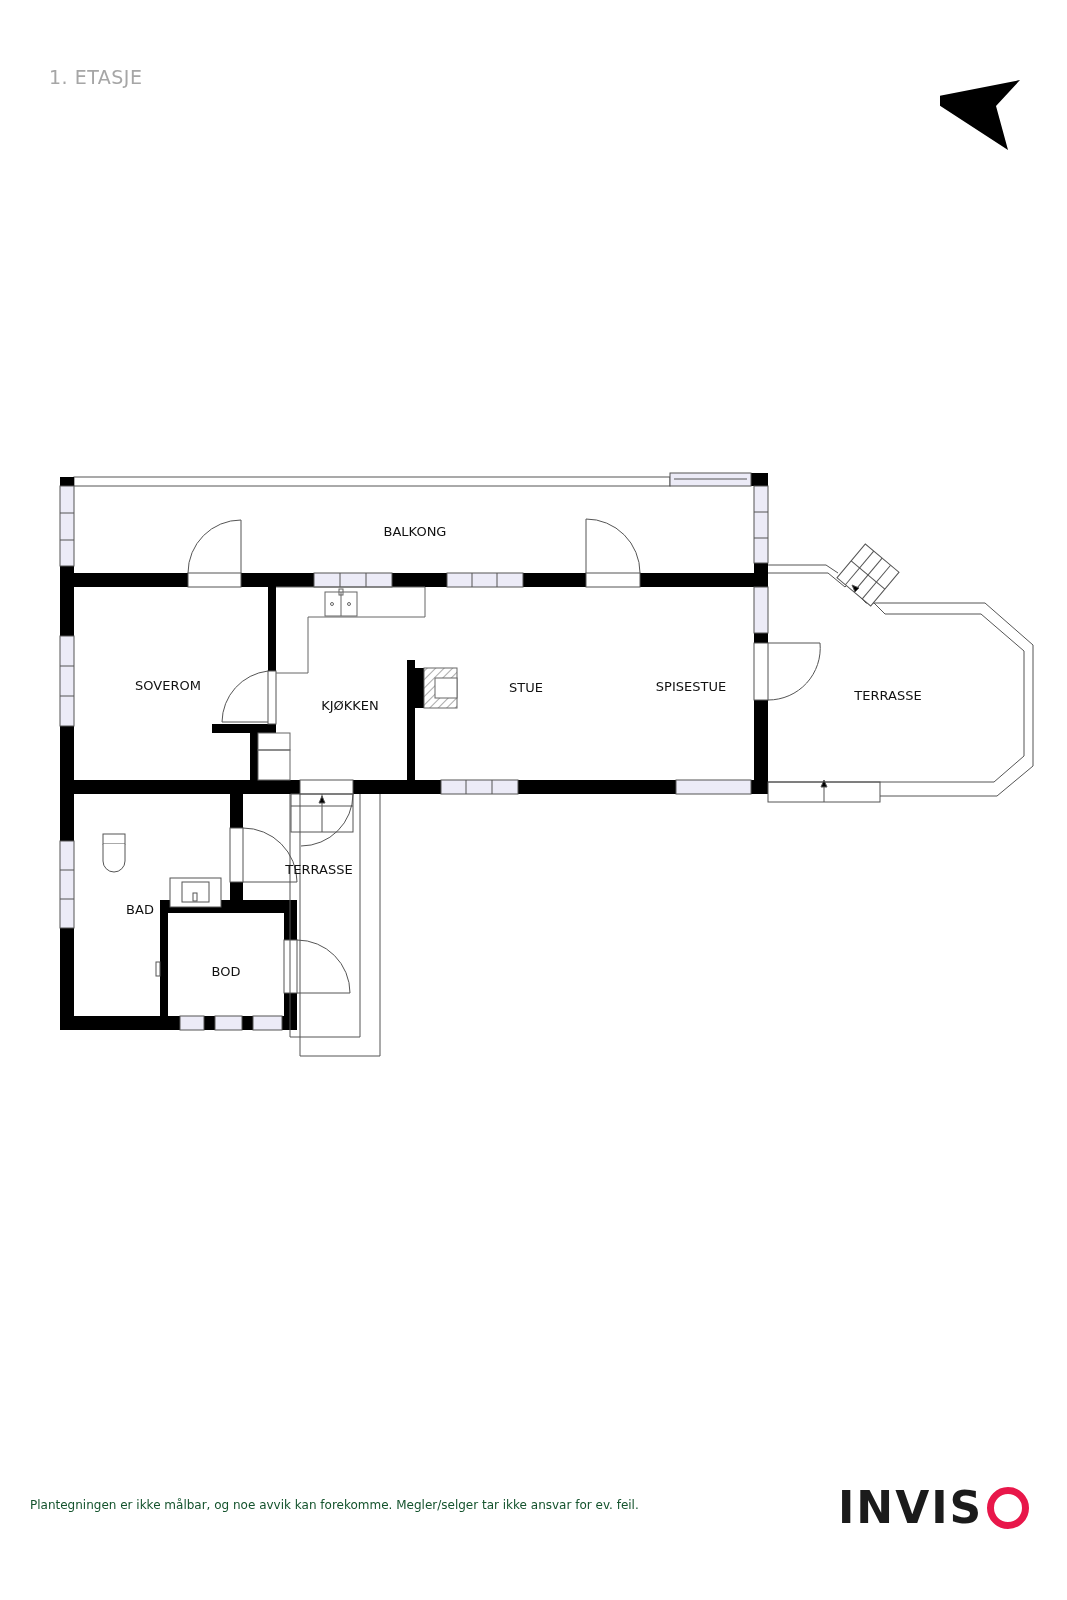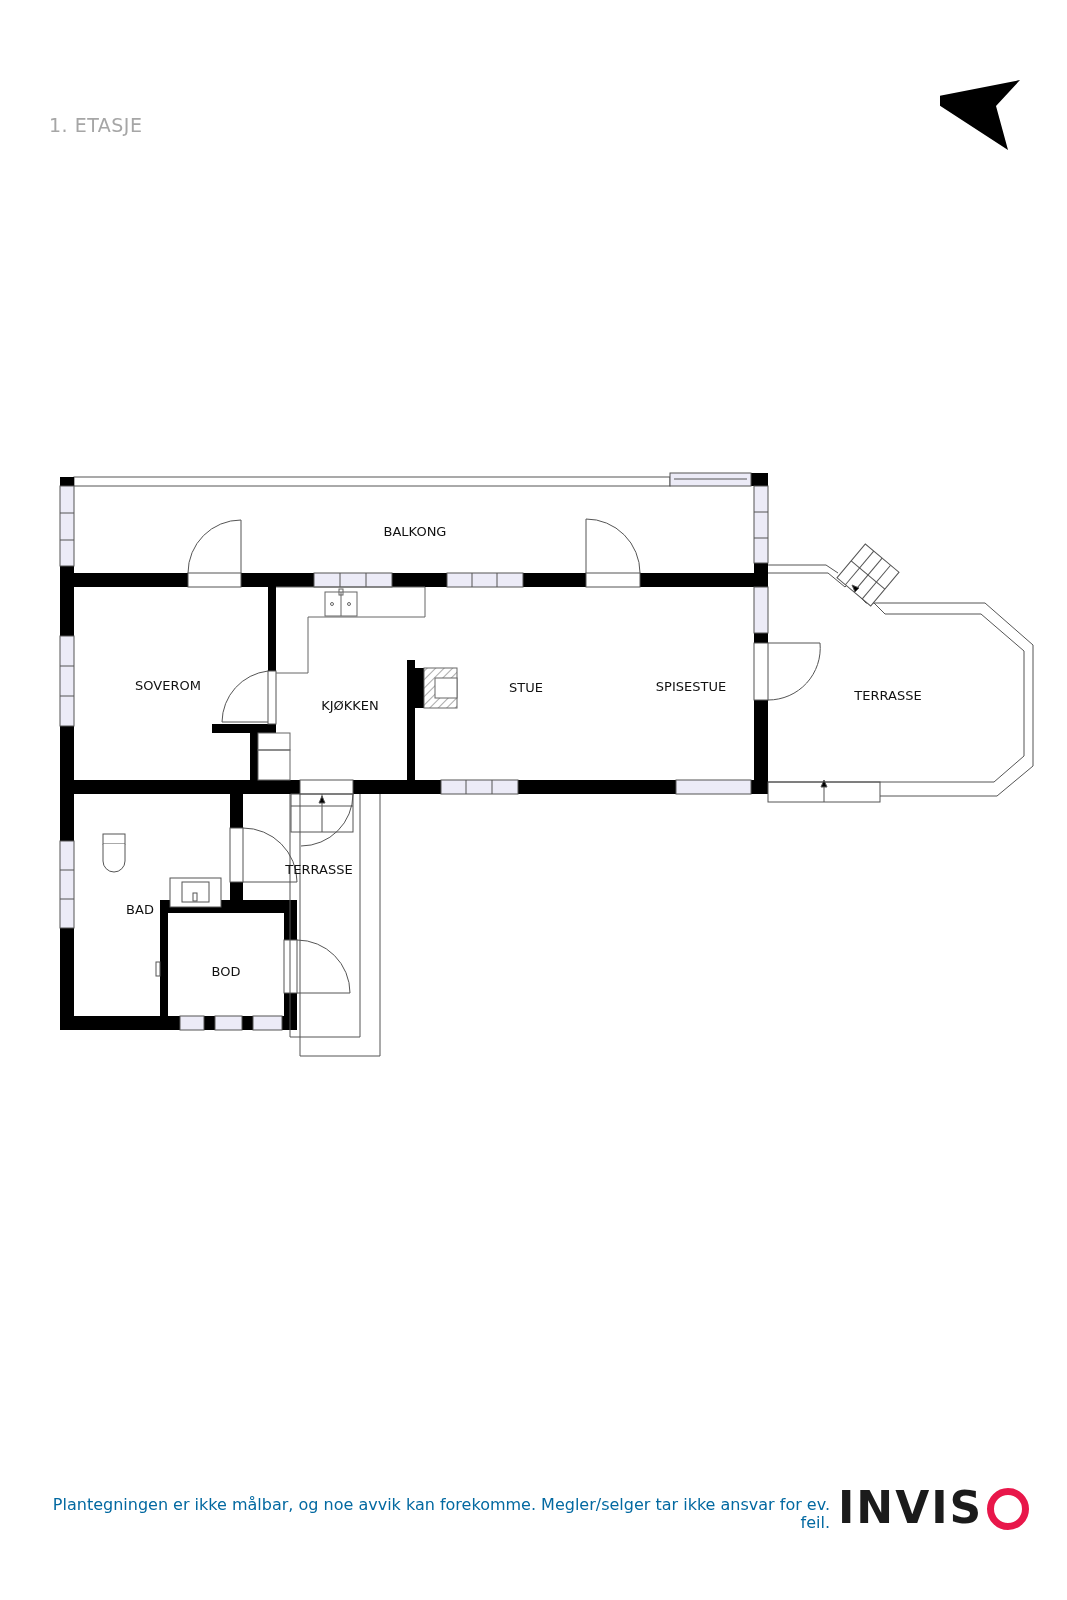--- a/index.html
+++ b/index.html
@@ -1,22 +1,22 @@
 <!DOCTYPE html>
 <html><head>
 <meta charset="utf-8">
 <style>
   html, body { margin: 0; padding: 0; background: #ffffff; }
   body { width: 1067px; height: 1600px; position: relative; overflow: hidden; font-family: "DejaVu Sans", sans-serif; }
-  .floor-title { position: absolute; left: 49px; top: 66px; font-size: 19px; color: #a6a6a6; letter-spacing: 0.5px; font-family: "DejaVu Sans", sans-serif; margin-top: 48px; }
+  .floor-title { position: absolute; left: 49px; top: 66px; font-size: 19px; color: #a6a6a6; letter-spacing: 0.5px; font-family: "DejaVu Sans", sans-serif; }
   .north-arrow { position: absolute; left: 940px; top: 78px; width: 100px; height: 74px; }
   .plan { position: absolute; left: 0; top: 0; width: 1067px; height: 1600px; }
   .room-label { font-family: "DejaVu Sans", sans-serif; font-size: 13px; fill: #111; }
-  .disclaimer { position: absolute; left: 30px; top: 1496px; width: 800px; text-align: right; font-size: 16px; line-height: 18px; color: #0369a1; font-family: "DejaVu Sans", sans-serif; }
-  .logo { position: absolute; left: 838px; top: 1486px; height: 44px; display: flex; align-items: flex-end; }
+  .disclaimer { position: absolute; left: 30px; top: 1496px; width: 800px; text-align: left; font-size: 12px; line-height: 18px; color: #14532d; font-family: "DejaVu Sans", sans-serif; }
+  .logo { position: absolute; left: 838px; top: 1486px; height: 44px; display: flex; align-items: center; }
   .logo-text { font-family: "DejaVu Sans", sans-serif; font-weight: bold; font-size: 44px; color: #1b1b1b; letter-spacing: 2px; line-height: 44px; }
   .logo-o { display: inline-block; width: 28px; height: 28px; border: 7px solid #e8174a; border-radius: 50%; margin-left: 4px; }
 </style>
 </head>
 <body>
 
 <div class="floor-title">1. ETASJE</div>
 
 <svg class="north-arrow" viewBox="0 0 100 74">
   <polygon points="-12,20 80,2 56,28 68,72" fill="#000"></polygon>

